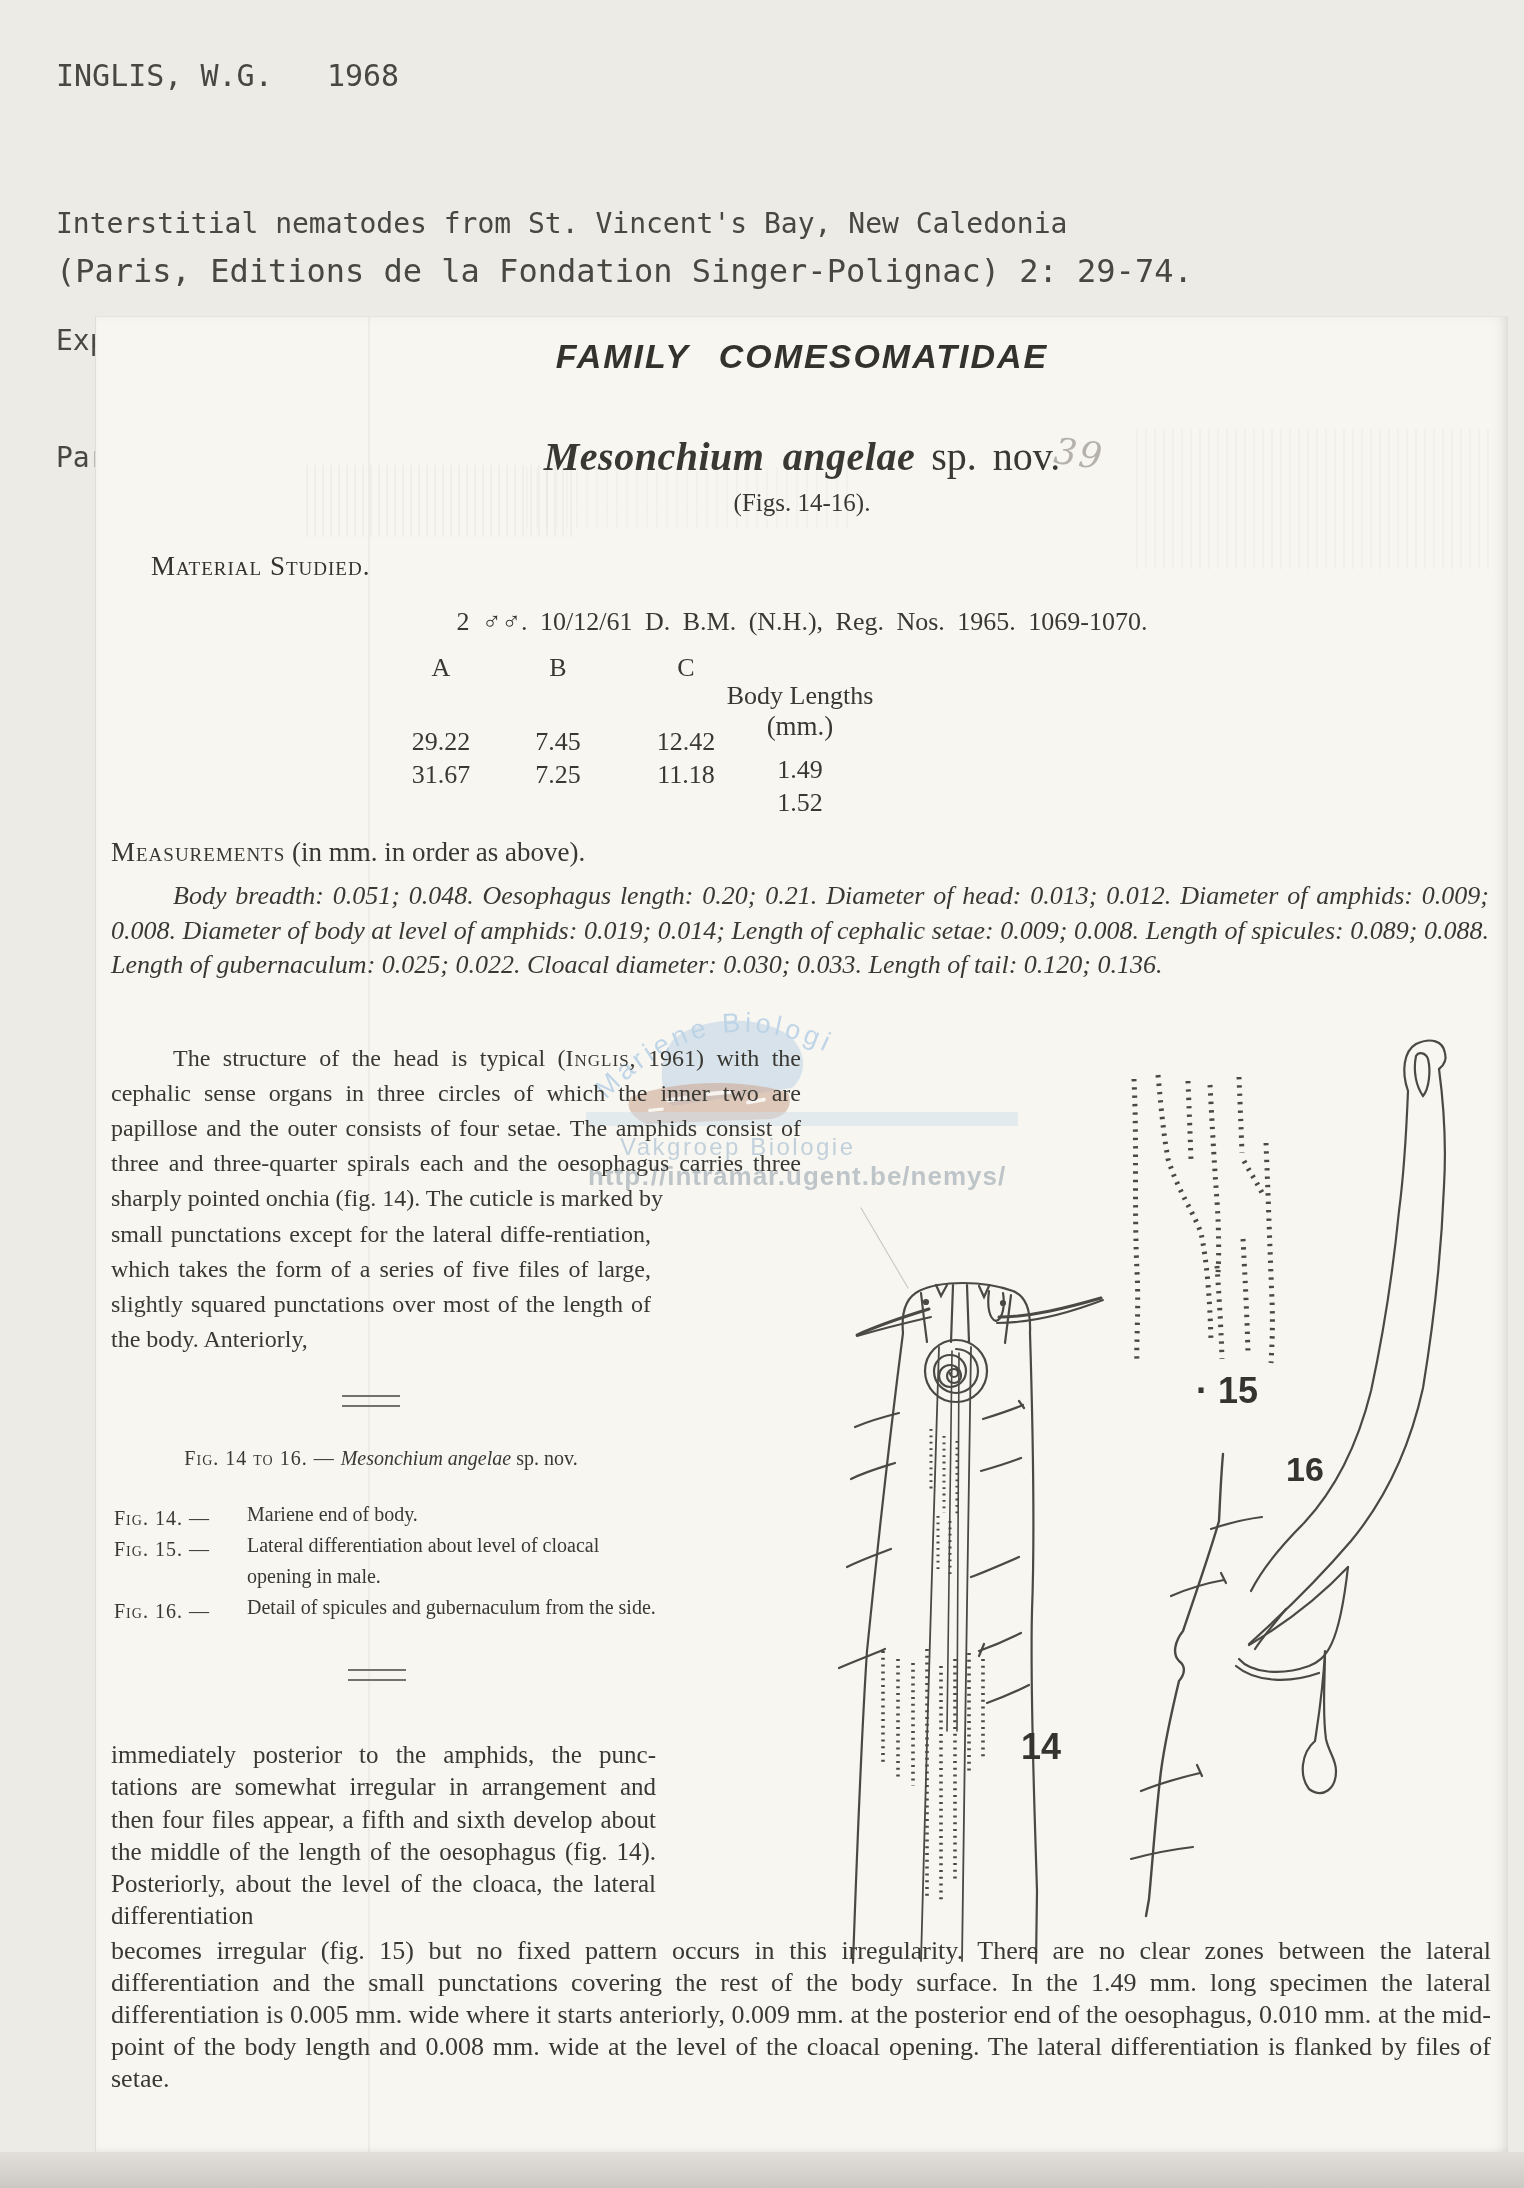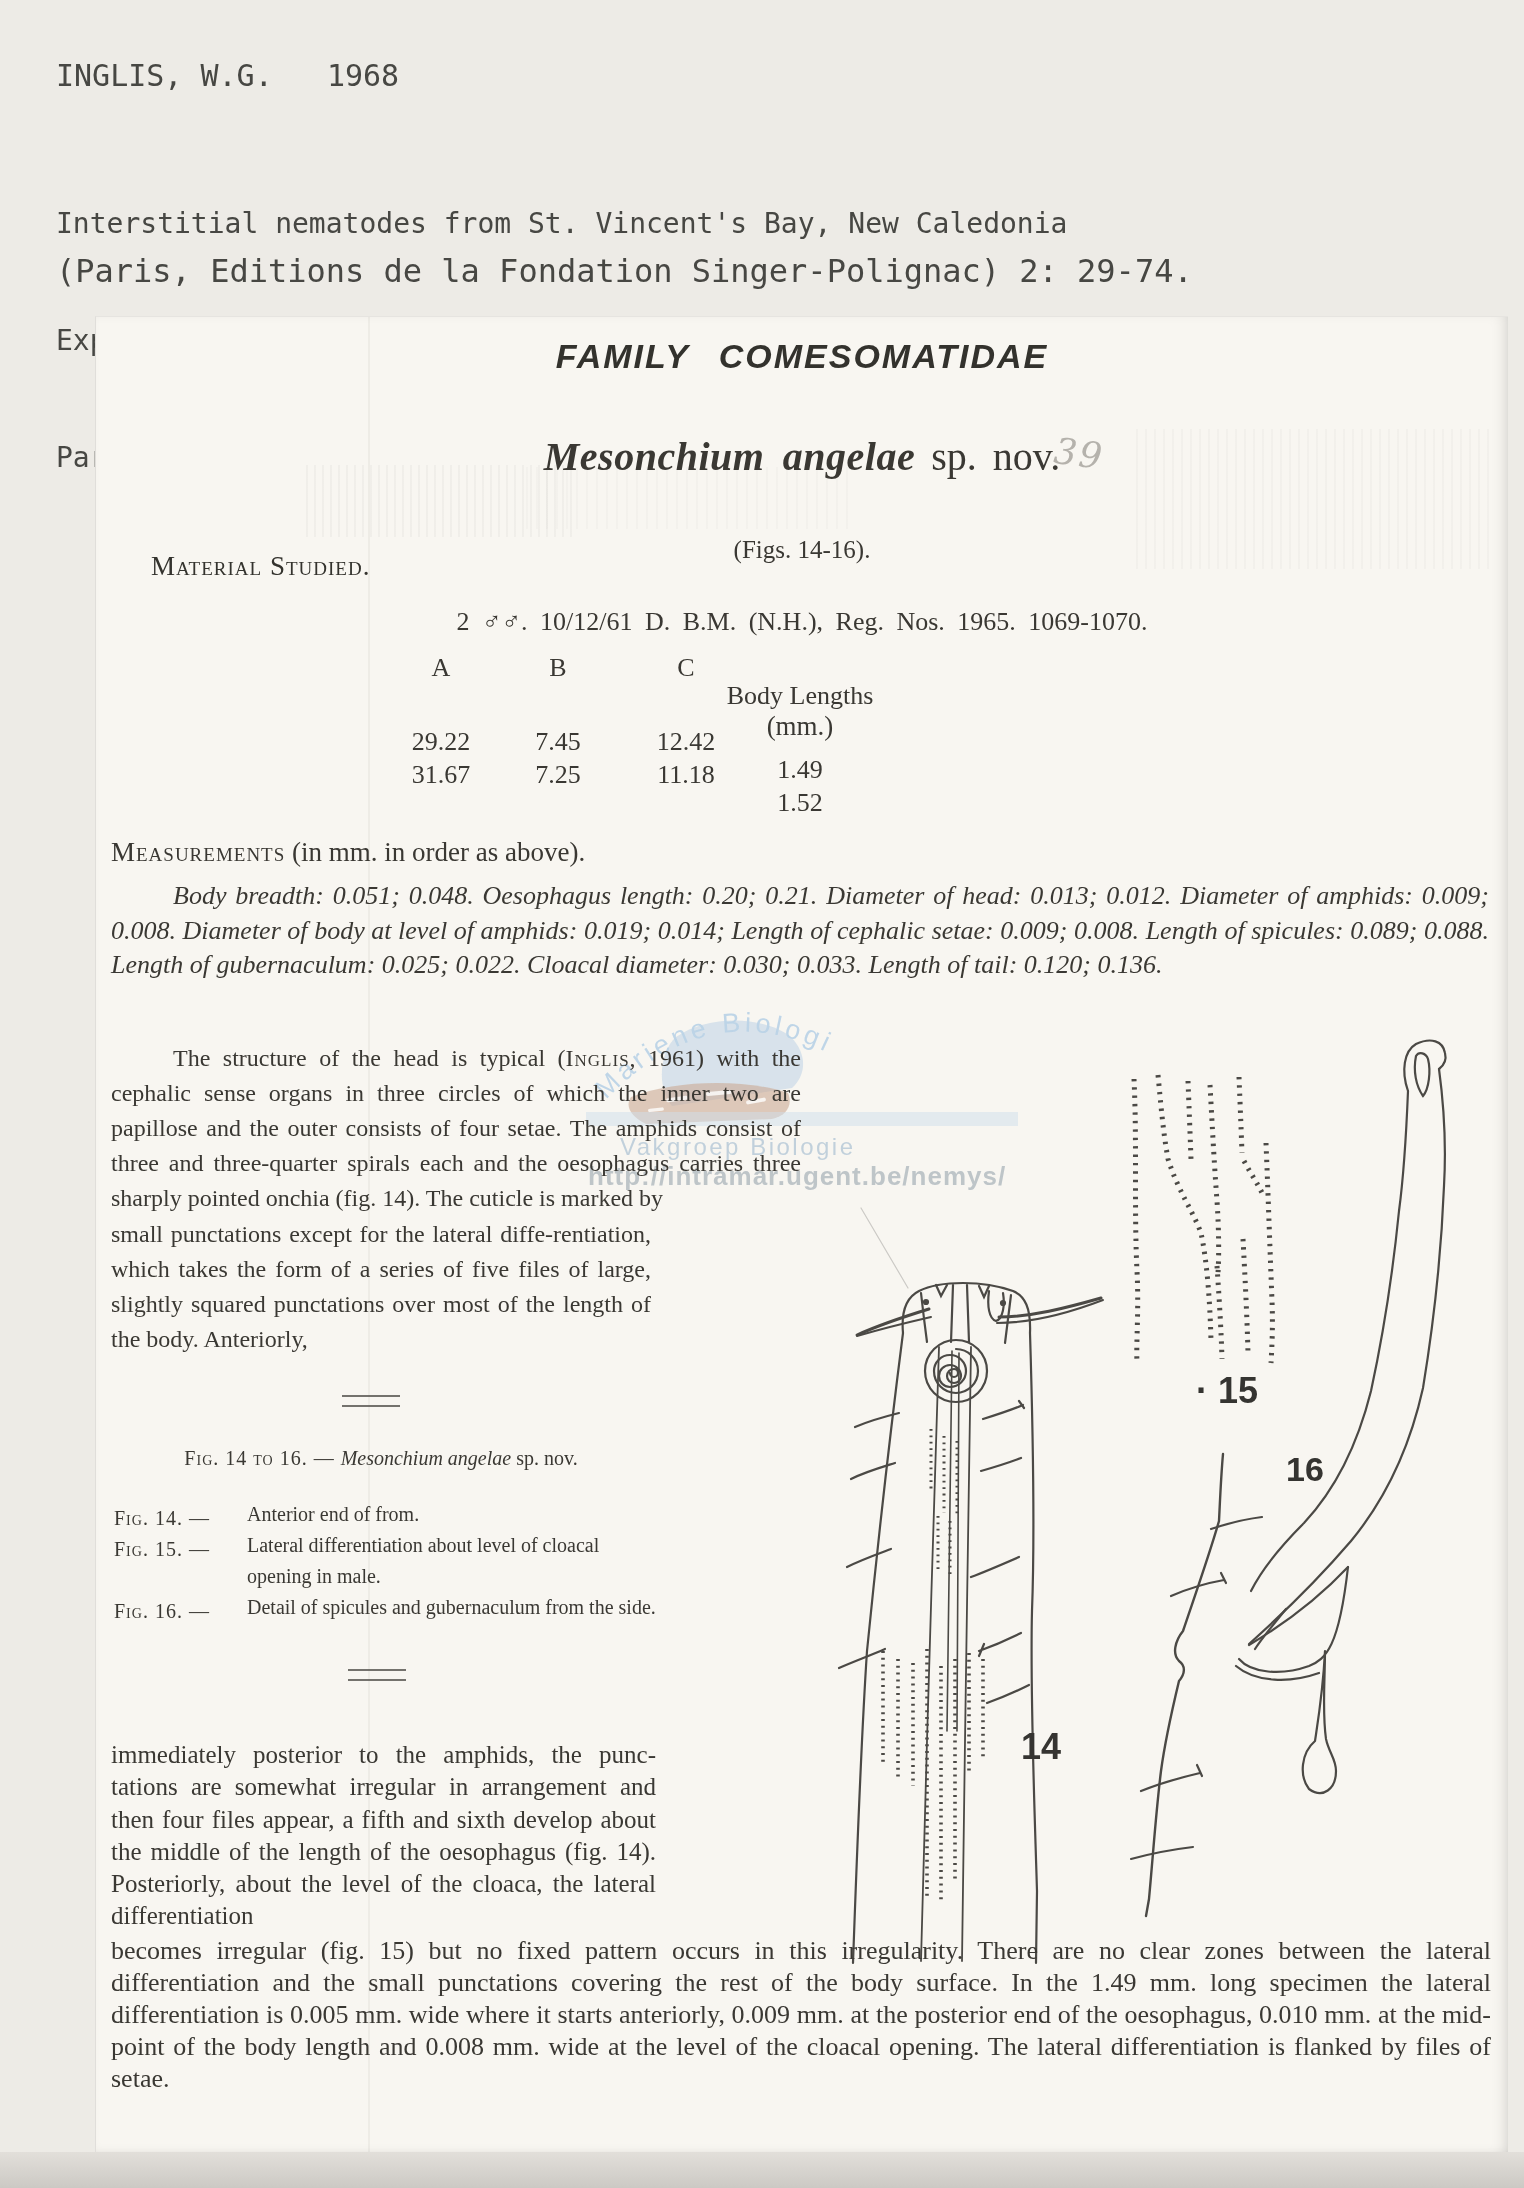--- a/index.html
+++ b/index.html
@@ -26,21 +26,21 @@
     background:linear-gradient(#e2dfda,#ccc9c4);}
   
   .family-title{position:absolute;left:0;top:20px;width:1412px;text-align:center;
     font-family:"Liberation Sans",sans-serif;font-style:italic;font-weight:bold;
     font-size:34px;letter-spacing:2px;word-spacing:18px;color:#33322d;}
   .species-line{position:absolute;left:0;top:116px;width:1412px;text-align:center;font-size:40px;}
   .species-name{font-weight:bold;font-style:italic;letter-spacing:.5px;word-spacing:8px;}
   .species-suffix{word-spacing:6px;}
   .annot39{position:absolute;left:958px;top:116px;font-family:"DejaVu Serif",serif;font-style:italic;
     font-size:36px;color:#b5b2ac;transform:rotate(7deg);letter-spacing:2px;}
-  .figsref{position:absolute;left:0;top:172px;width:1412px;text-align:center;font-size:25px;margin-top:47px;}
+  .figsref{position:absolute;left:0;top:172px;width:1412px;text-align:center;font-size:25px;}
   .mat-head{position:absolute;left:55px;top:234px;font-size:27px;font-variant:small-caps;letter-spacing:1px;color:#34332e;}
   .specimen{position:absolute;left:0;top:290px;width:1412px;text-align:center;font-size:26px;word-spacing:6px;}
   
   .tbl{position:absolute;left:290px;top:336px;width:520px;height:155px;font-size:26px;}
   .tcol{position:absolute;top:0;text-align:center;}
   .tcol .h{height:74px;}
   .tcol .u{font-size:27px;}
   .tcol .v{height:33px;}
   .meas-head{position:absolute;left:15px;top:520px;font-size:27px;}
   .sc{font-variant:small-caps;letter-spacing:1px;}
@@ -262,21 +262,21 @@
 
     <div class="dsep sep1"></div>
 
     <div class="cap-head">
       <span class="sc">Fig. 14 to 16. — </span><span class="cap-it">Mesonchium angelae</span><span> sp. nov.</span>
     </div>
 
     <div class="cap-items">
       <div class="cap-item">
         <span class="cap-label sc">Fig. 14. —</span>
-        <span>Anterior end of from.</span>
+        <span>Mariene end of body.</span>
       </div>
       <div class="cap-item">
         <span class="cap-label sc">Fig. 15. —</span>
         <span>Lateral differentiation about level of cloacal opening in male.</span>
       </div>
       <div class="cap-item">
         <span class="cap-label sc">Fig. 16. —</span>
         <span>Detail of spicules and gubernaculum from the side.</span>
       </div>
     </div>

